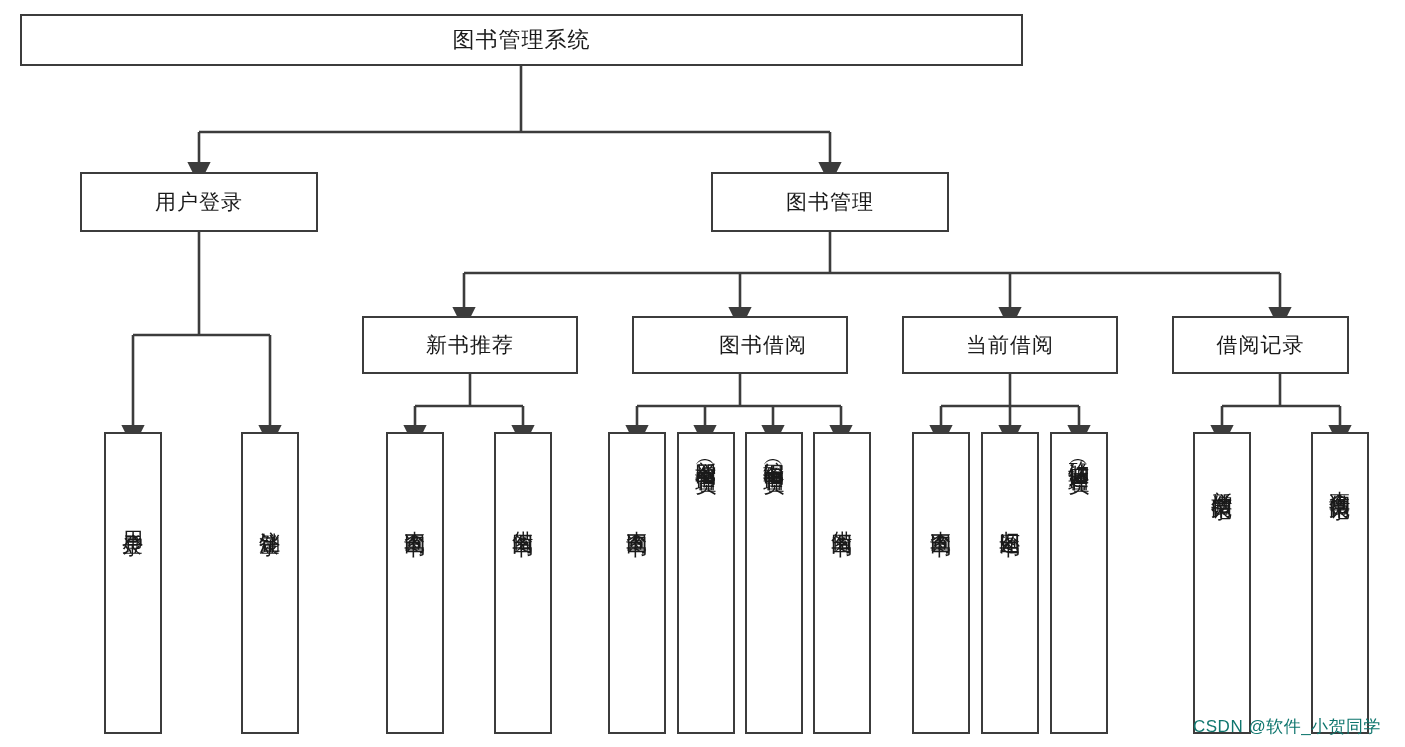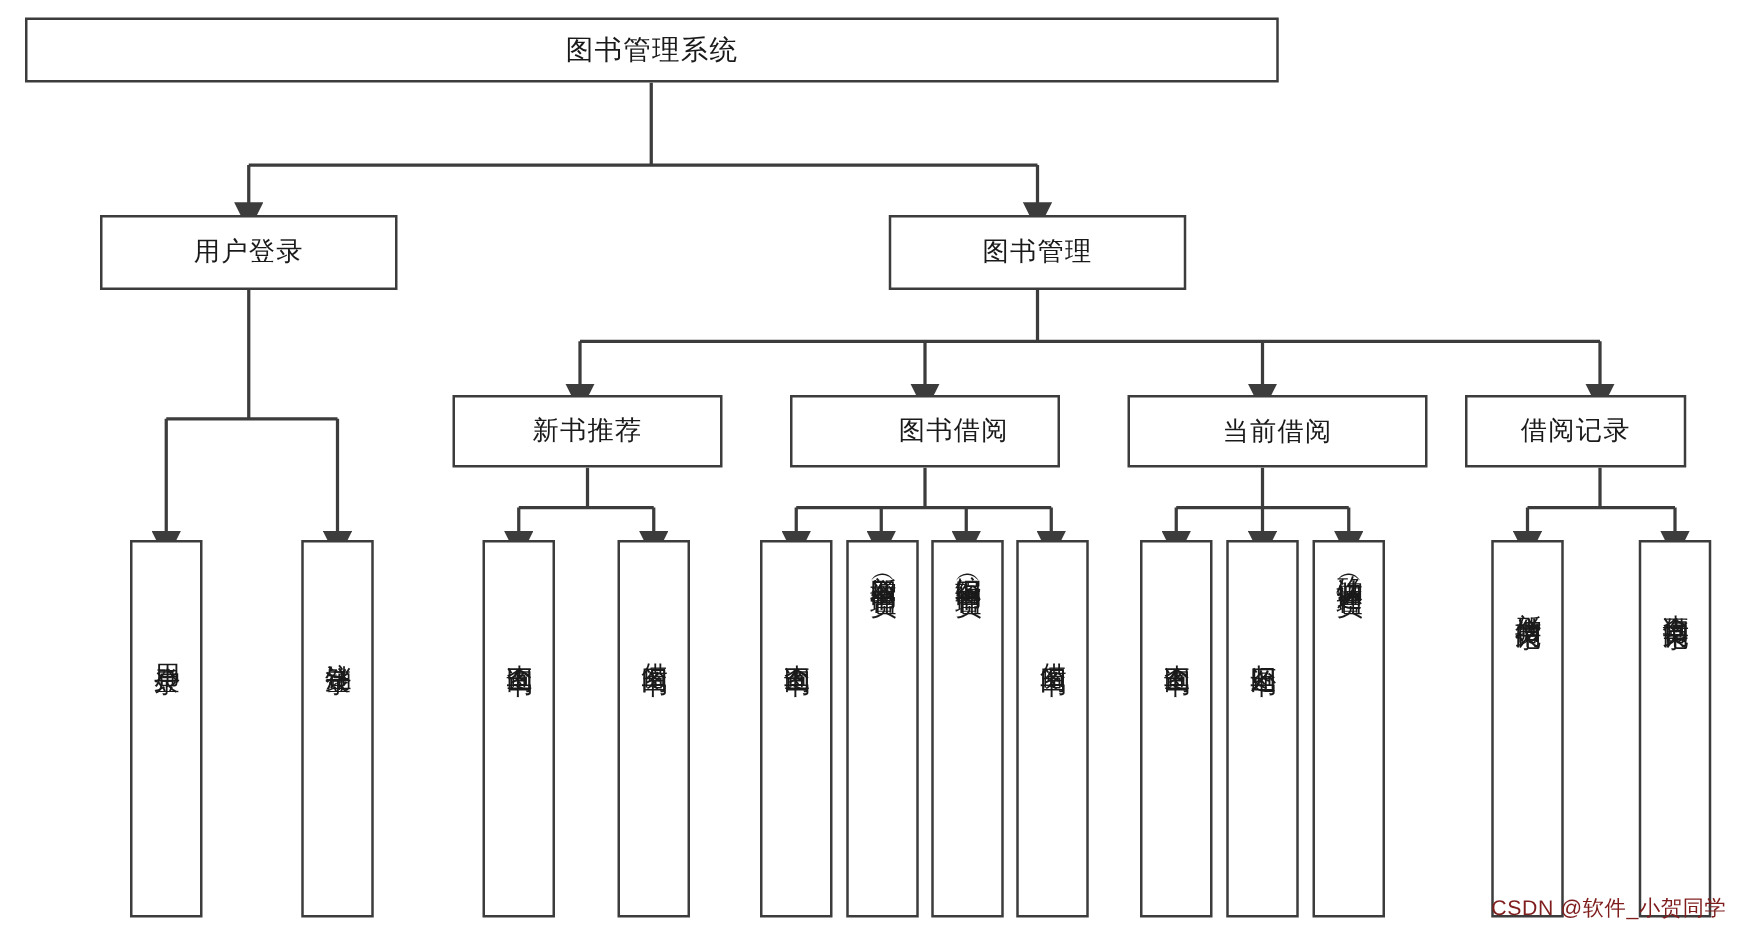--- a/index.html
+++ b/index.html
@@ -61,21 +61,21 @@
     writing-mode: vertical-rl;
     text-orientation: upright;
     font-size: 21px;
     line-height: 1.02;
     letter-spacing: 2px;
     white-space: normal;
   }
   .watermark {
     position: absolute;
     font-size: 17px;
-    color: #7f1d1d;
+    color: #0f766e;
     white-space: nowrap;
     letter-spacing: 0.5px;
   }
 </style>
 </head>
 <body>
 
 <div id="canvas">
 
   <svg id="edges" viewBox="0 0 1405 747" xmlns="http://www.w3.org/2000/svg">
@@ -138,21 +138,21 @@
   <div class="node horiz" style="left:711px; top:172px; width:238px; height:60px;">
     <span class="node-label">图书管理</span>
   </div>
 
   <div class="node horiz" style="left:362px; top:316px; width:216px; height:58px;">
     <span class="node-label">新书推荐</span>
   </div>
   <div class="node horiz" style="left:632px; top:316px; width:216px; height:58px;padding-left:46px;">
     <span class="node-label">图书借阅</span>
   </div>
-  <div class="node horiz" style="left:902px; top:316px; width:240px; height:58px;font-family:Liberation Serif, serif;">
+  <div class="node horiz" style="left:902px; top:316px; width:216px; height:58px;">
     <span class="node-label">当前借阅</span>
   </div>
   <div class="node horiz" style="left:1172px; top:316px; width:177px; height:58px;">
     <span class="node-label">借阅记录</span>
   </div>
 
   <div class="node vert" style="left:104px; top:432px; width:58px; height:302px; padding-top:80px;">
     <span class="node-label">用户登录</span>
   </div>
   <div class="node vert" style="left:241px; top:432px; width:58px; height:302px; padding-top:80px;">

